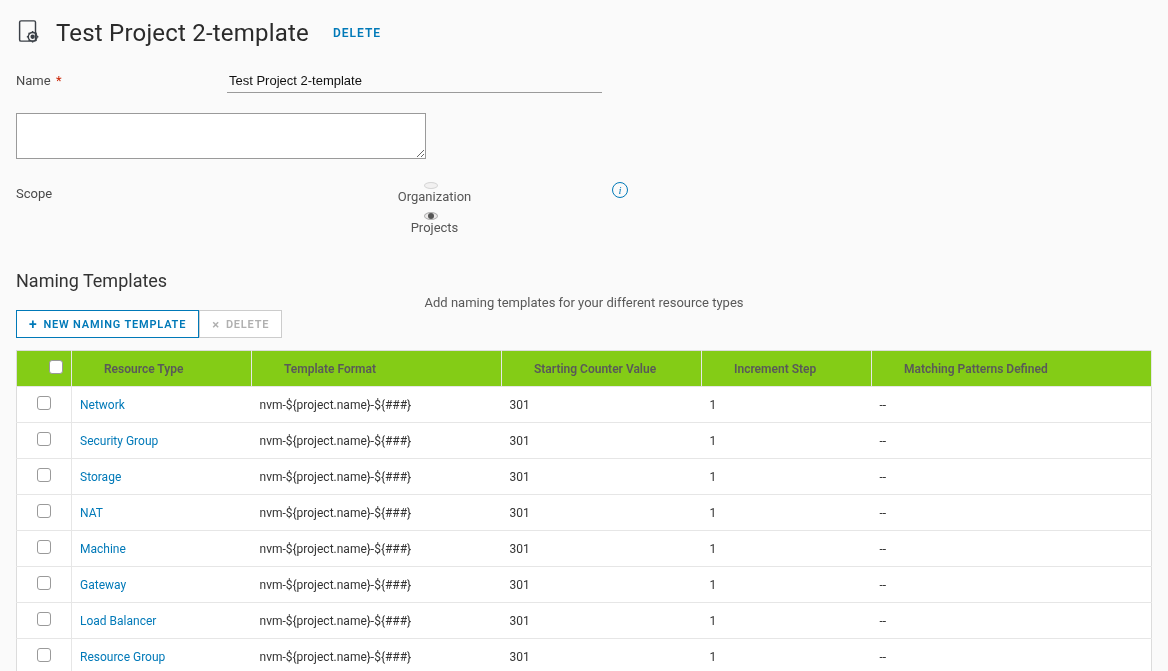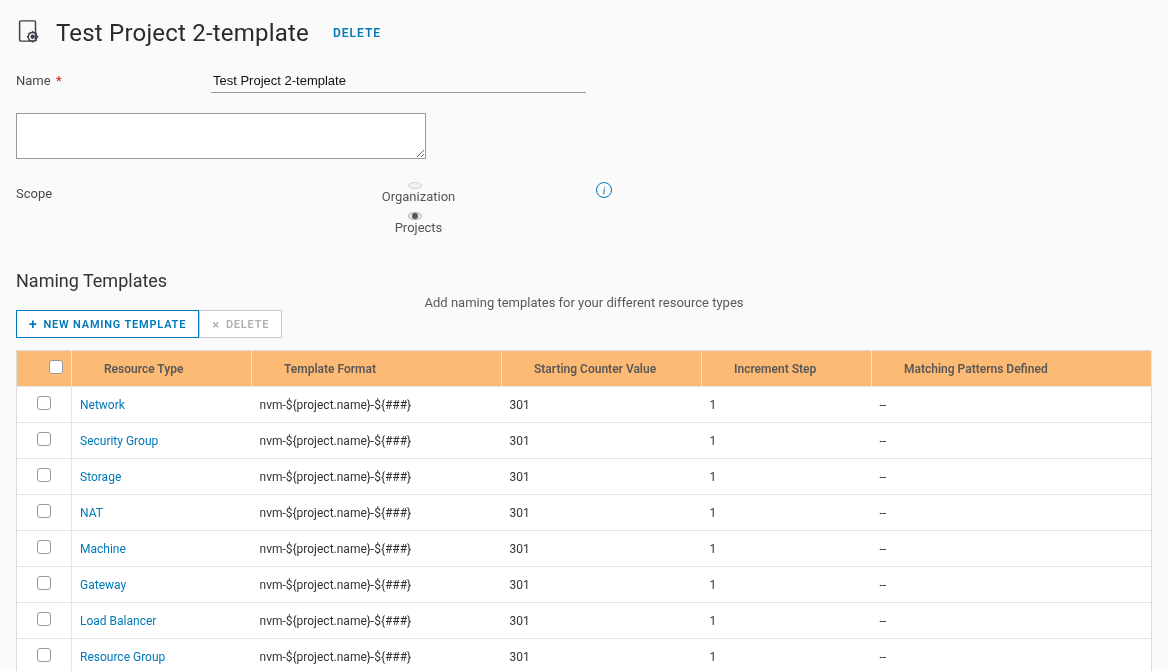--- a/index.html
+++ b/index.html
@@ -29,20 +29,21 @@
     color: #0079b8;
     letter-spacing: 1px;
     cursor: pointer;
     text-transform: uppercase;
     margin-left: 10px;
   }
   .form-row {
     display: flex;
     align-items: flex-start;
     margin-bottom: 20px;
+    gap: 16px;
   }
   .form-label {
     width: 195px;
     font-size: 13px;
     color: #4a4a4a;
     padding-top: 4px;
   }
   .form-label .req { color: #c92100; margin-left: 2px; }
   .form-control-area {
     width: 415px;
@@ -161,21 +162,21 @@
   .data-table th, .data-table td {
     text-align: left;
     font-size: 12px;
     padding: 9px 8px;
     border-bottom: 1px solid #e6e6e6;
   }
   .data-table th {
     font-weight: 600;
     color: #595959;
     border-right: 1px solid #e6e6e6;
-    background: #fdba74;
+    background: #84cc16;
     padding-left: 32px;
   }
   .data-table th:first-child, .data-table td:first-child {
     width: 34px;
     text-align: center;
     border-right: 1px solid #e6e6e6;
   }
   .checkbox {
     width: 14px;
     height: 14px;

